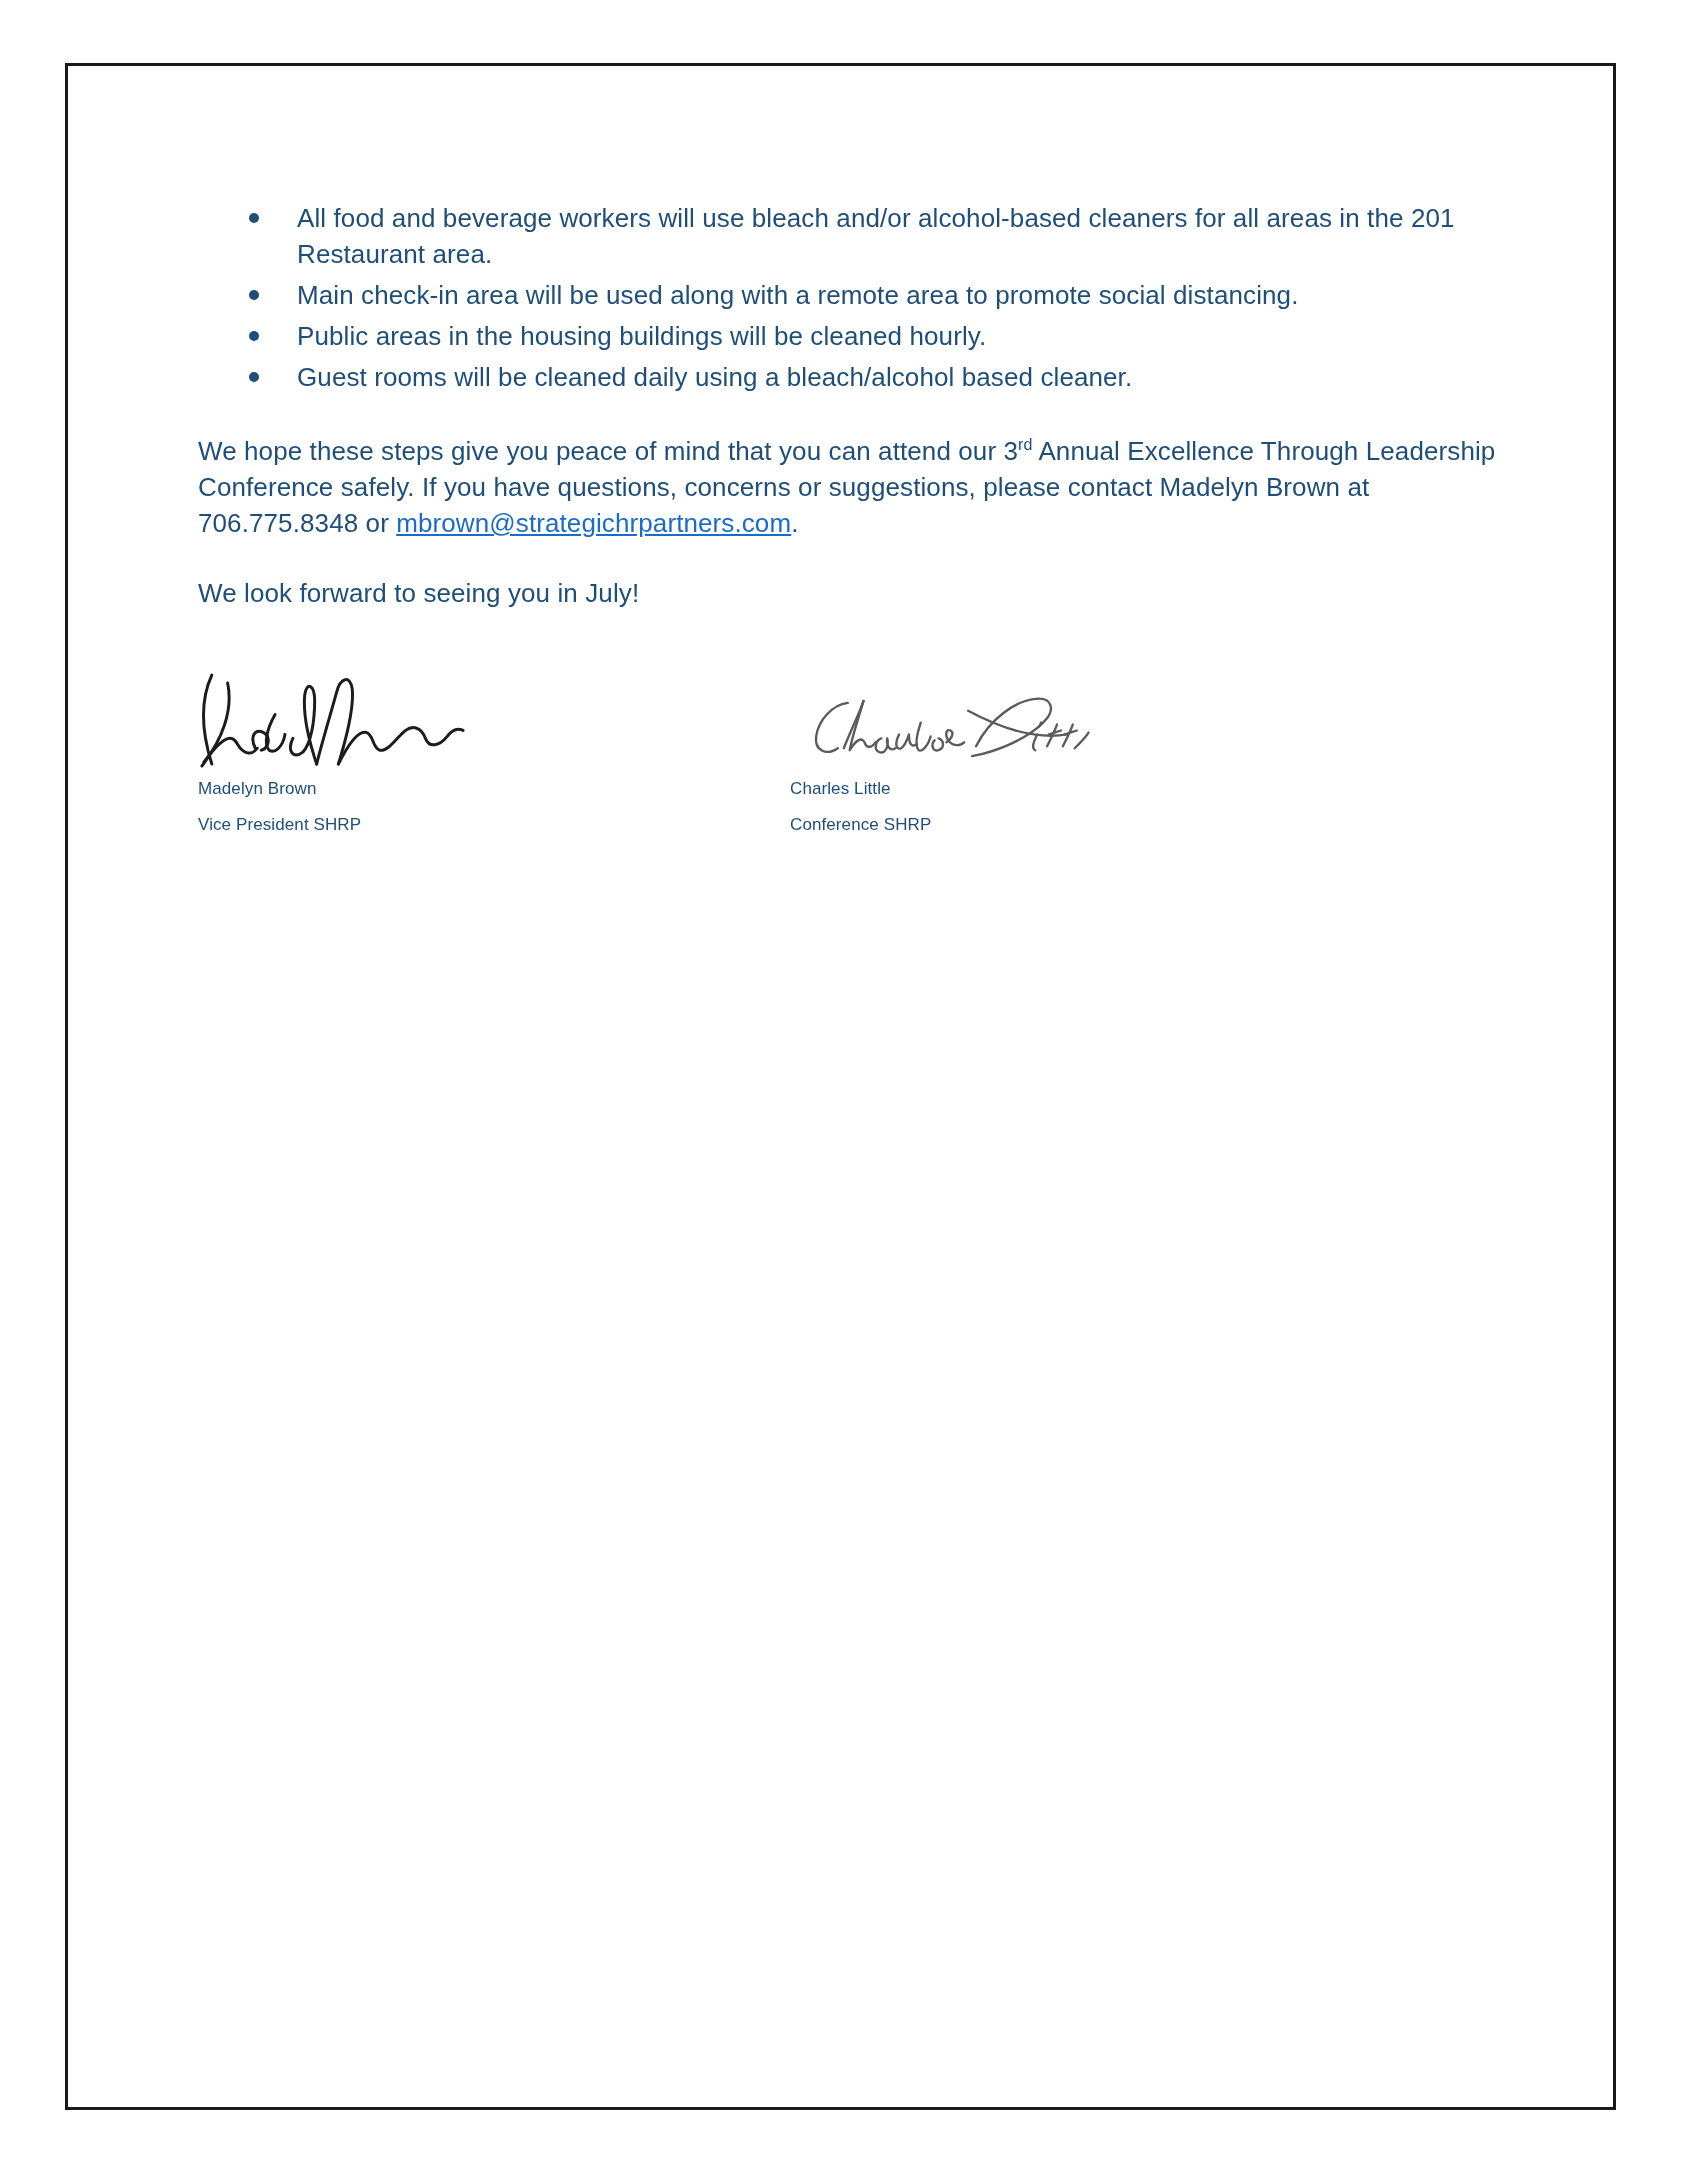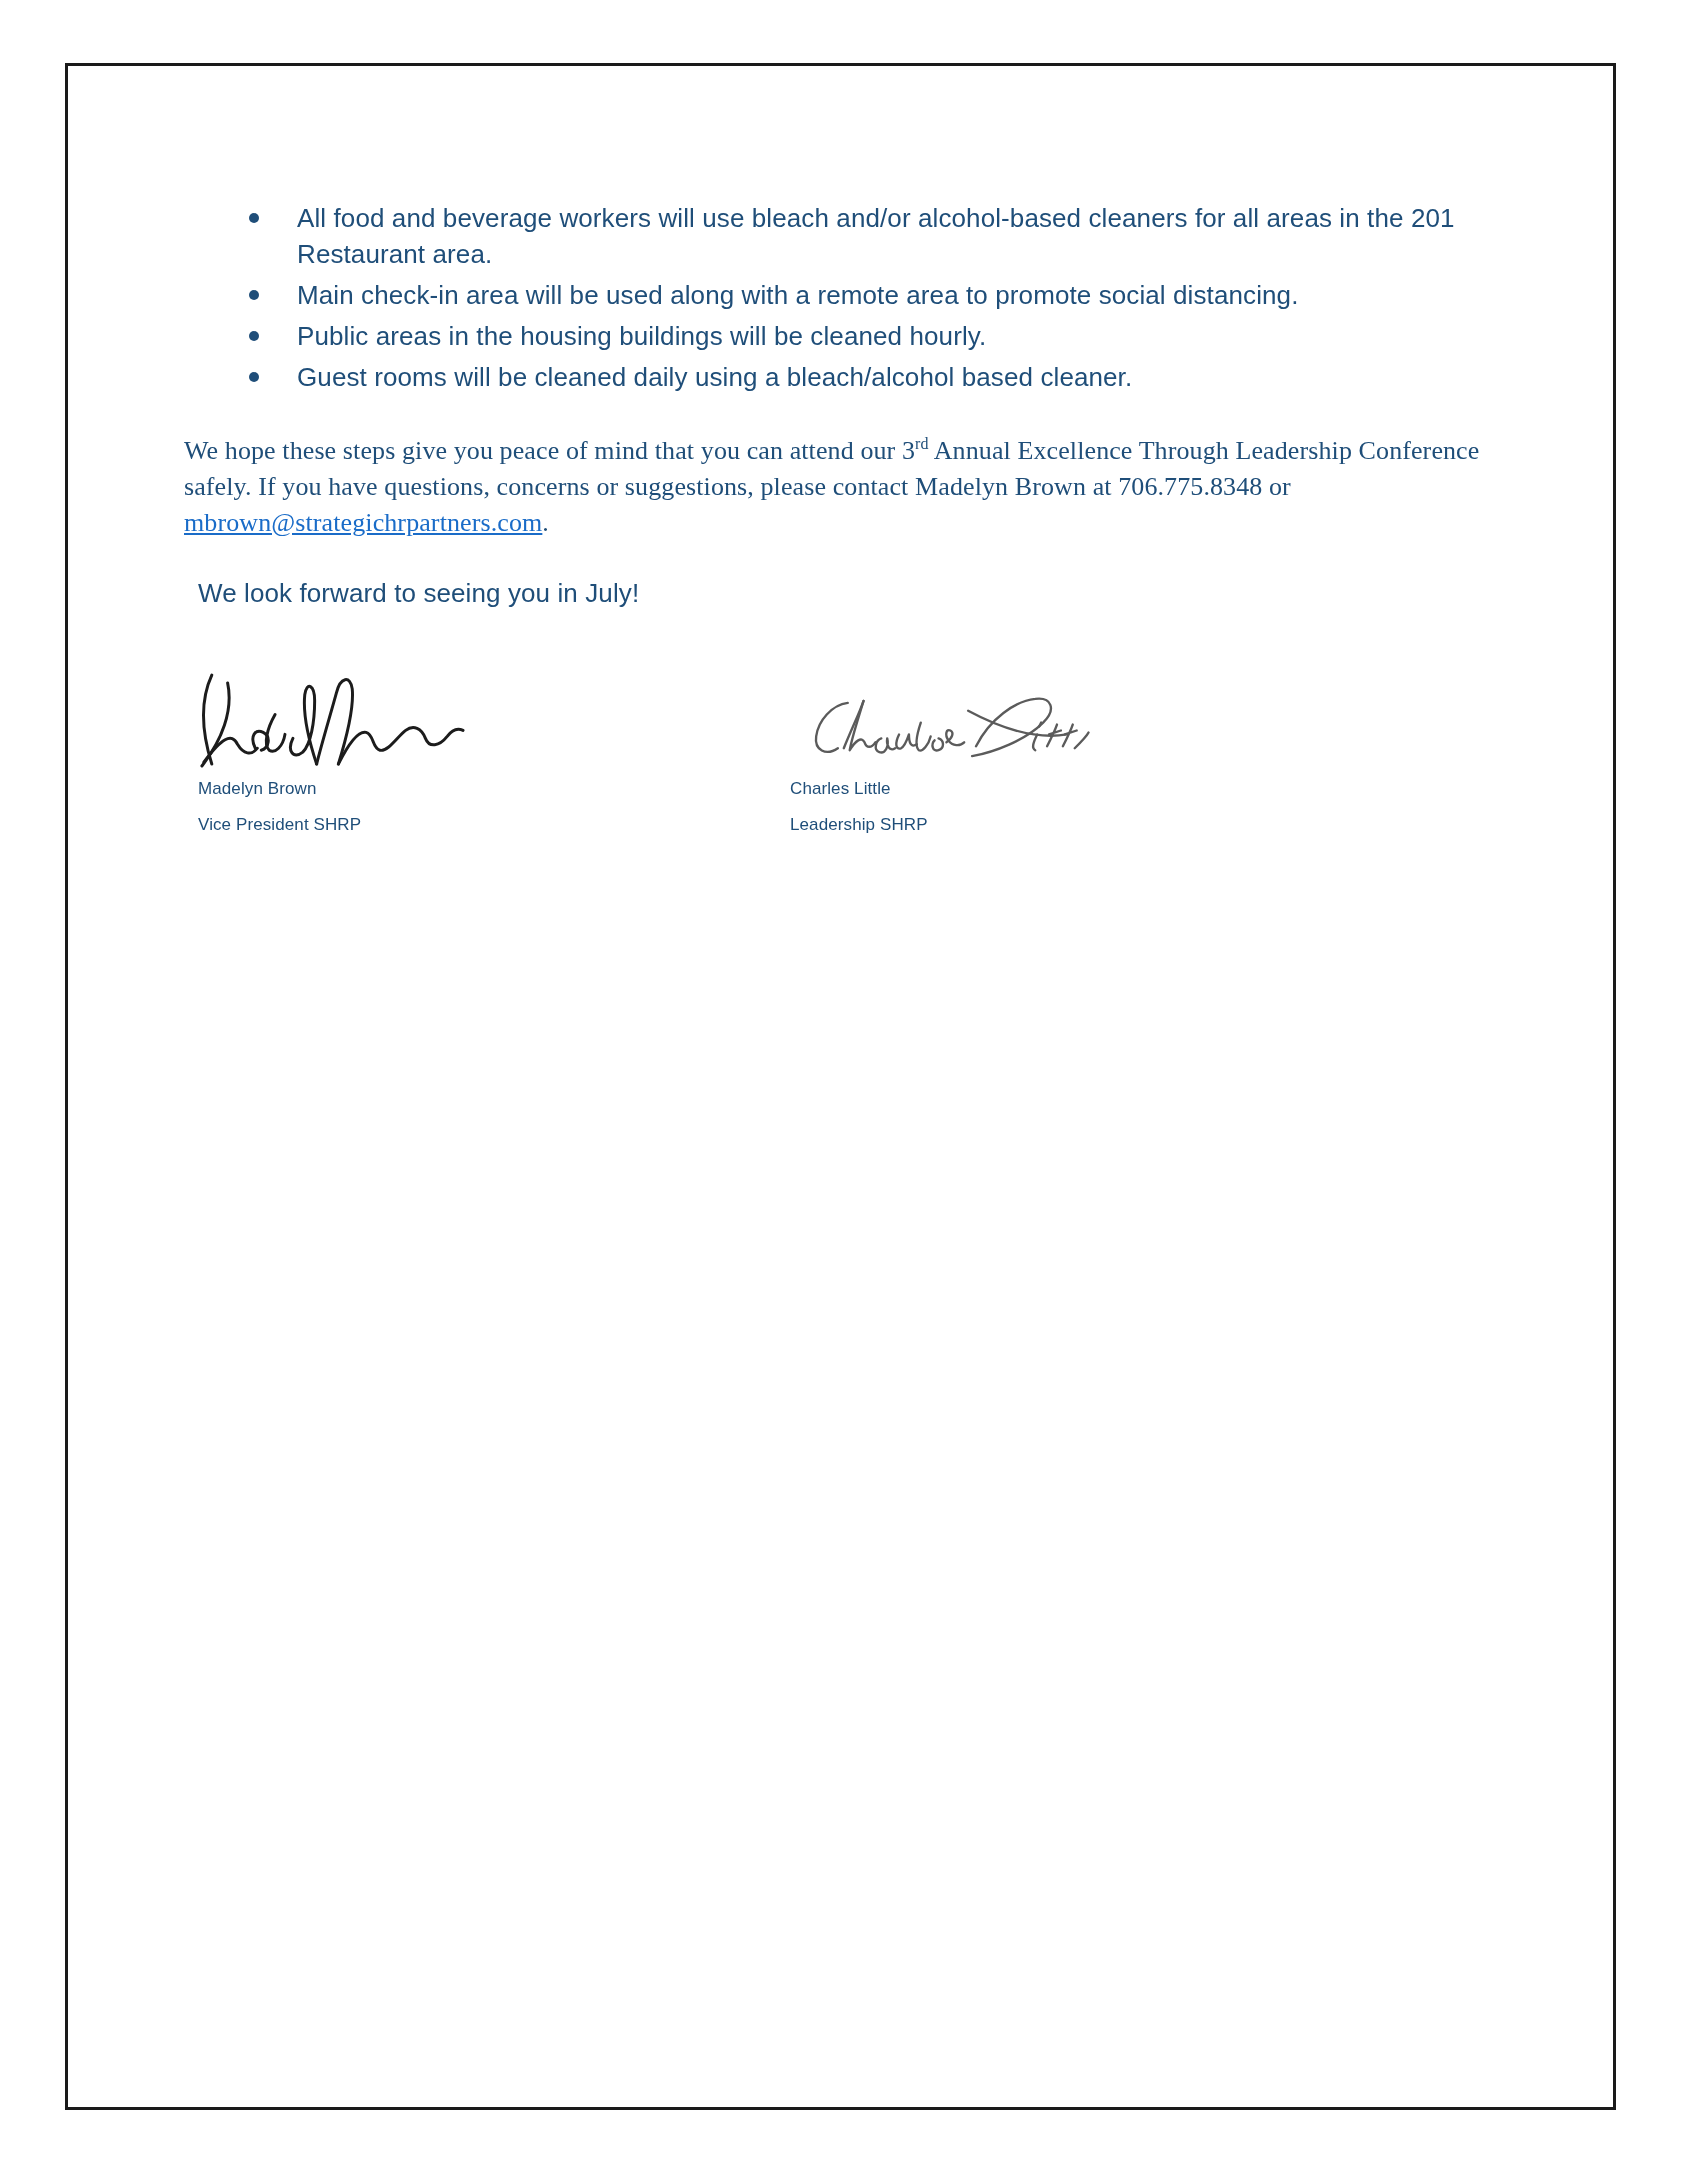--- a/index.html
+++ b/index.html
@@ -45,28 +45,27 @@
     position: absolute;
     left: 51px;
     top: 13px;
     width: 10px;
     height: 10px;
     border-radius: 50%;
     background: var(--body-text, #1F4E79);
   }
   .para {
     position: absolute;
-    left: 184px;
+    left: 198px;
     top: 433px;
     width: 1302px;
     margin: 0;
     font-size: 26px;
     line-height: 36px;
     letter-spacing: 0.1px;
-    font-family: Liberation Serif, serif;
   }
   .para sup {
     font-size: 16px;
     line-height: 0;
     vertical-align: super;
   }
   .email-link {
     color: var(--link, #1A6CC8);
     text-decoration: underline;
     cursor: pointer;
@@ -167,14 +166,14 @@
     <path d="M252 30 L250 34"></path>
     <path d="M258 54 C262 46 266 38 268 32 M260 42 L272 38"></path>
     <path d="M274 54 C278 46 282 38 284 32 M276 42 L288 38"></path>
     <path d="M286 56 C292 50 298 44 300 40"></path>
   </g>
 </svg>
 
 <p class="sig-line name-1">Madelyn Brown</p>
 <p class="sig-line title-1">Vice President SHRP</p>
 <p class="sig-line name-2">Charles Little</p>
-<p class="sig-line title-2">Leadership SHRP</p>
+<p class="sig-line title-2">Conference SHRP</p>
 
 
 </body></html>

